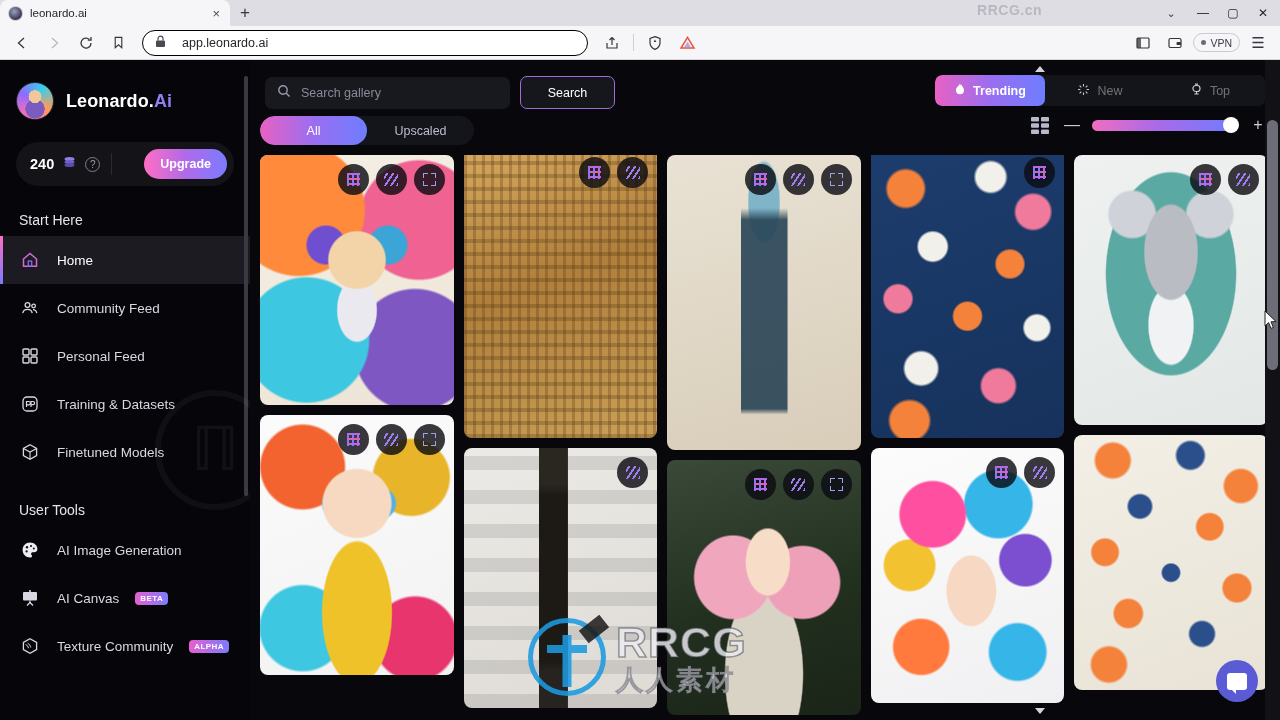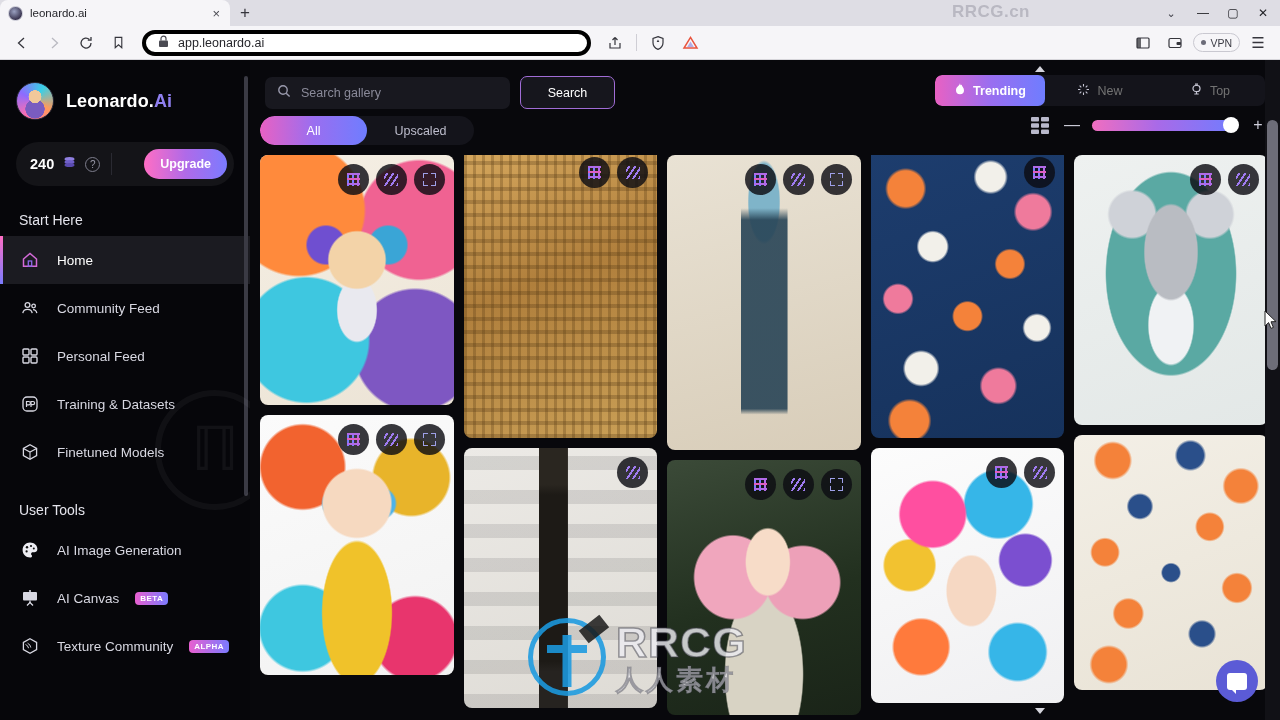--- a/index.html
+++ b/index.html
@@ -47,36 +47,36 @@
     background: #f6f5f8; display: flex; align-items: center; padding: 0 8px; gap: 4px;
     border-bottom: 1px solid #d6d5da;
   }
   .tb-btn {
     width: 28px; height: 26px; display: flex; align-items: center;
     justify-content: center; color: #35353c; cursor: pointer; flex: none;
   }
   .tb-btn.disabled { color: #b9b9c1; }
   .urlbar {
     flex: 1; height: 26px; background: #ffffff; border-radius: 13px;
-    display: flex; align-items: center; padding: 0 12px; gap: 9px;
-    margin: 0 6px; border: 4px solid #000000;
+    display: flex; align-items: center; padding: 0 12px; gap: 16px;
+    margin: 0 6px; border: 1px solid #000000;
   }
   .url-text { font-size: 12.5px; color: #26262b; }
   .tb-sep { width: 1px; height: 17px; background: #cfced5; margin: 0 3px; }
   .vpn-pill {
     display: flex; align-items: center; gap: 4px; height: 19px;
     border: 1px solid #c9c8d0; border-radius: 10px; padding: 0 7px;
     font-size: 10.5px; color: #3b3b44;
   }
   .vpn-dot { width: 5px; height: 5px; border-radius: 50%; background: #6b6b78; }
 
   
   .wm-topright {
-    position: absolute; right: 18px; top: 2px; z-index: 60; pointer-events: none;
-    font-size: 17px; font-weight: bold; color: rgba(110,110,125,.33);
+    position: absolute; right: 6px; top: 2px; z-index: 60; pointer-events: none;
+    font-size: 14px; font-weight: bold; color: rgba(110,110,125,.33);
     letter-spacing: .5px;
   }
   .wm-center {
     position: absolute; left: 528px; top: 618px; z-index: 40; pointer-events: none;
     display: flex; align-items: center; gap: 10px;
   }
   .wm-ring {
     width: 78px; height: 78px; border-radius: 50%;
     border: 5px solid #1b9ae0; position: relative; opacity: .88;
   }

